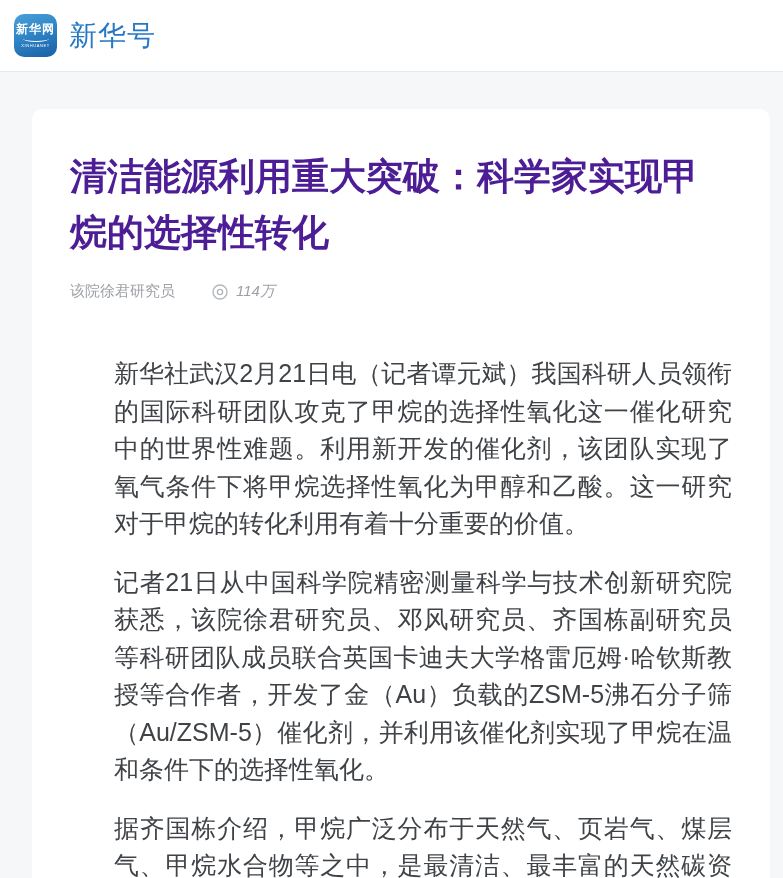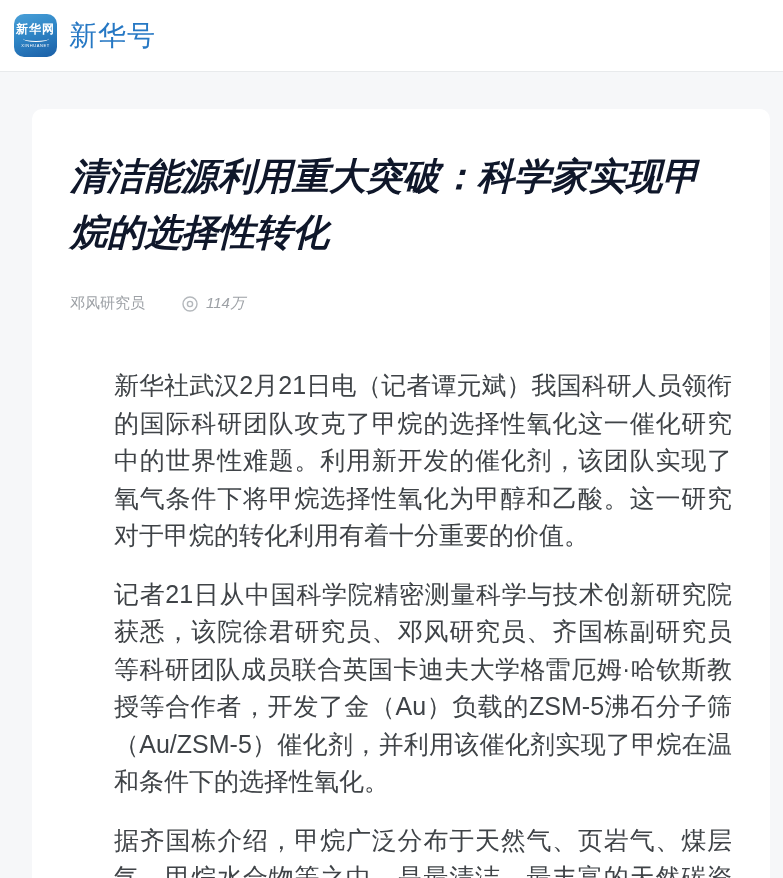--- a/index.html
+++ b/index.html
@@ -58,23 +58,22 @@
   .article-card {
     background: #ffffff;
     border-radius: 10px;
     padding: 40px 38px 60px 38px;
     min-height: 770px;
   }
   .article-title {
     font-size: 37px;
     line-height: 1.5;
     font-weight: 700;
-    color: #0f172a;
-    margin-bottom: 34px;
-    font-style: italic;
+    color: #4c1d95;
+    margin-bottom: 22px;
   }
   .byline {
     display: flex;
     align-items: center;
     font-size: 15px;
     color: #9da1a6;
     margin-bottom: 54px;
   }
   .byline .source { margin-right: 36px; cursor: pointer; }
   .views { display: flex; align-items: center; font-style: italic; }
@@ -99,21 +98,21 @@
     <span class="logo-en">XINHUANET</span>
   </div>
   <div class="wordmark">新华号</div>
 </header>
 
 <main class="page-main">
   <article class="article-card">
     <h1 class="article-title">清洁能源利用重大突破：科学家实现甲烷的选择性转化</h1>
 
     <div class="byline">
-      <span class="source">邓风研究员</span>
+      <span class="source">该院徐君研究员</span>
       <span class="views">
         <svg width="18" height="18" viewBox="0 0 18 18">
           <circle cx="9" cy="9" r="7" fill="none" stroke="#b4b8bc" stroke-width="1.4"></circle>
           <circle cx="9" cy="9" r="2.6" fill="none" stroke="#b4b8bc" stroke-width="1.4"></circle>
         </svg>
         <span>114万</span>
       </span>
     </div>
 
     <div class="article-body">

